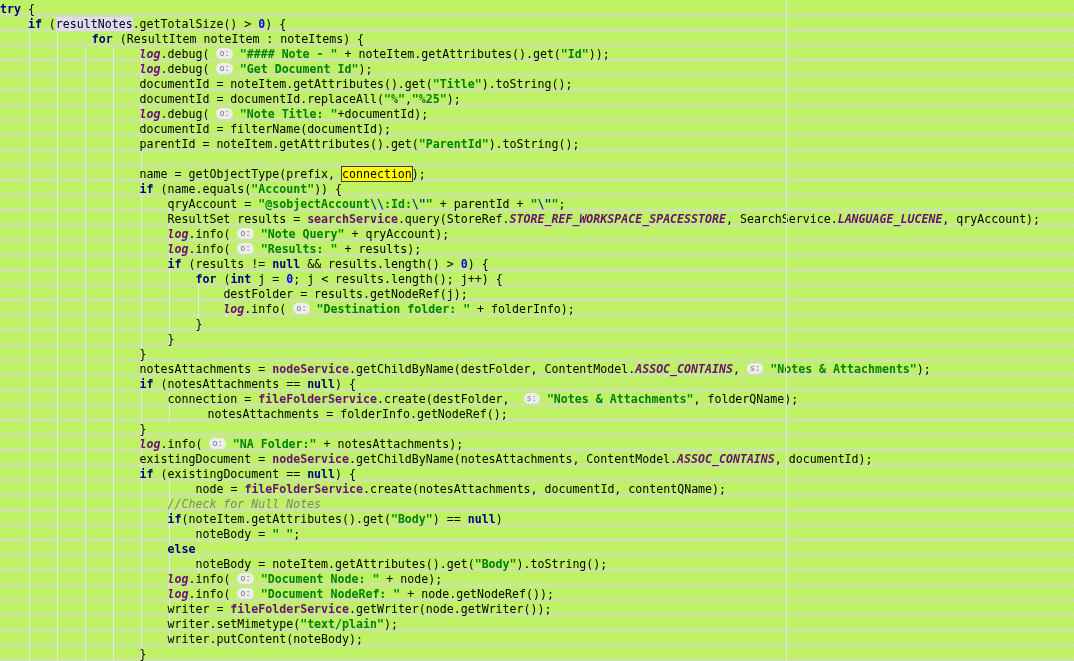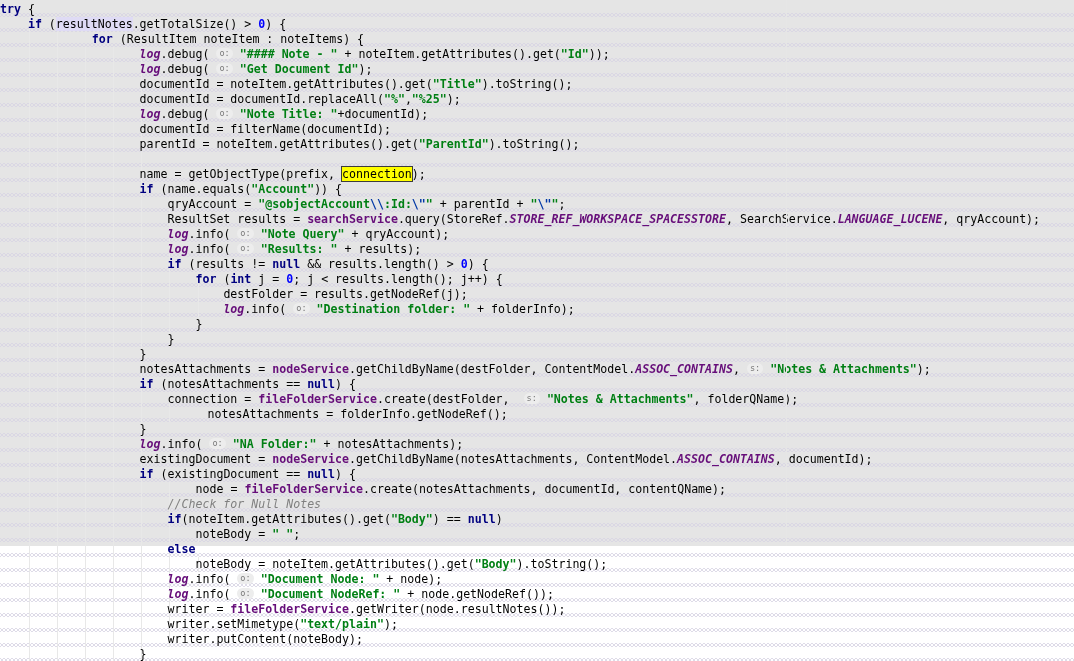--- a/index.html
+++ b/index.html
@@ -2,21 +2,21 @@
 <html><head>
 <meta charset="utf-8">
 <style>
   html,body{margin:0;padding:0;background:#ffffff;}
   body{
     width:1074px;height:661px;overflow:hidden;
     font-family:"DejaVu Sans Mono","Liberation Mono",monospace;
     -webkit-font-smoothing:antialiased;
   }
   #editor{
-    position:relative;width:1074px;height:546px;background:#e5e5e5;
+    position:relative;width:1074px;height:661px;background:#bef264;
     font-size:11.6px;line-height:15px;text-align:center;
   }
 
   
   .margin-guide{
     position:absolute;top:0;bottom:0;left:786px;width:1px;
     background:#e6e6e6;z-index:3;pointer-events:none;
   }
   
   .indent-guide{
@@ -174,19 +174,19 @@
       <div class="ln" style="position: absolute; left: 0px; top: 452px;"><span class="pl">                    </span><span class="pl">existingDocument = </span><span class="fld">nodeService</span><span class="pl">.getChildByName(notesAttachments, ContentModel.</span><span class="stc">ASSOC_CONTAINS</span><span class="pl">, documentId);</span></div>
       <div class="ln" style="position: absolute; left: 0px; top: 467px;"><span class="pl">                    </span><span class="kw">if</span><span class="pl"> (existingDocument == </span><span class="kw">null</span><span class="pl">) {</span></div>
       <div class="ln" style="position: absolute; left: 0px; top: 482px; padding-left: 28px;"><span class="pl">                        </span><span class="pl">node = </span><span class="fld">fileFolderService</span><span class="pl">.create(notesAttachments, documentId, contentQName);</span></div>
       <div class="ln" style="position: absolute; left: 0px; top: 497px;"><span class="pl">                        </span><span class="cmt">//Check for Null Notes</span></div>
       <div class="ln" style="position: absolute; left: 0px; top: 512px;"><span class="pl">                        </span><span class="kw">if</span><span class="pl">(noteItem.getAttributes().get(</span><span class="str">"Body"</span><span class="pl">) == </span><span class="kw">null</span><span class="pl">)</span></div>
       <div class="ln" style="position: absolute; left: 0px; top: 527px;"><span class="pl">                            </span><span class="pl">noteBody = </span><span class="str">" "</span><span class="pl">;</span></div>
       <div class="ln" style="position: absolute; left: 0px; top: 542px;"><span class="pl">                        </span><span class="kw">else</span></div>
       <div class="ln" style="position: absolute; left: 0px; top: 557px;"><span class="pl">                            </span><span class="pl">noteBody = noteItem.getAttributes().get(</span><span class="str">"Body"</span><span class="pl">).toString();</span></div>
       <div class="ln" style="position: absolute; left: 0px; top: 572px;"><span class="pl">                        </span><span class="lgi">log</span><span class="pl">.info( </span><span class="hint">o:</span><span class="pl"> </span><span class="str">"Document Node: "</span><span class="pl"> + node);</span></div>
       <div class="ln" style="position: absolute; left: 0px; top: 587px;"><span class="pl">                        </span><span class="lgi">log</span><span class="pl">.info( </span><span class="hint">o:</span><span class="pl"> </span><span class="str">"Document NodeRef: "</span><span class="pl"> + node.getNodeRef());</span></div>
-      <div class="ln" style="position: absolute; left: 0px; top: 602px;"><span class="pl">                        </span><span class="pl">writer = </span><span class="fld">fileFolderService</span><span class="pl">.getWriter(node.resultNotes());</span></div>
+      <div class="ln" style="position: absolute; left: 0px; top: 602px;"><span class="pl">                        </span><span class="pl">writer = </span><span class="fld">fileFolderService</span><span class="pl">.getWriter(node.getWriter());</span></div>
       <div class="ln" style="position: absolute; left: 0px; top: 617px;"><span class="pl">                        </span><span class="pl">writer.setMimetype(</span><span class="str">"text/plain"</span><span class="pl">);</span></div>
       <div class="ln" style="position: absolute; left: 0px; top: 632px;"><span class="pl">                        </span><span class="pl">writer.putContent(noteBody);</span></div>
       <div class="ln" style="position: absolute; left: 0px; top: 647px;"><span class="pl">                    </span><span class="pl">}</span></div>
     </div>
 
 </div>
 
 </body></html>

